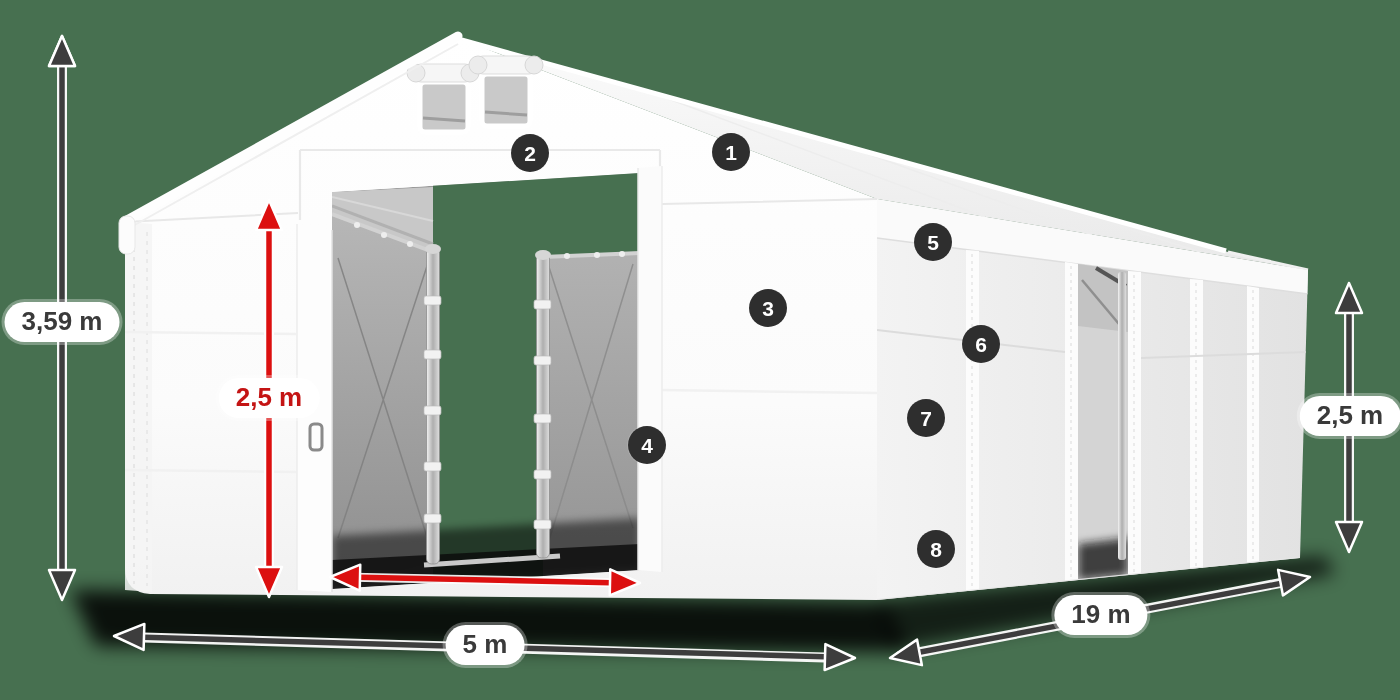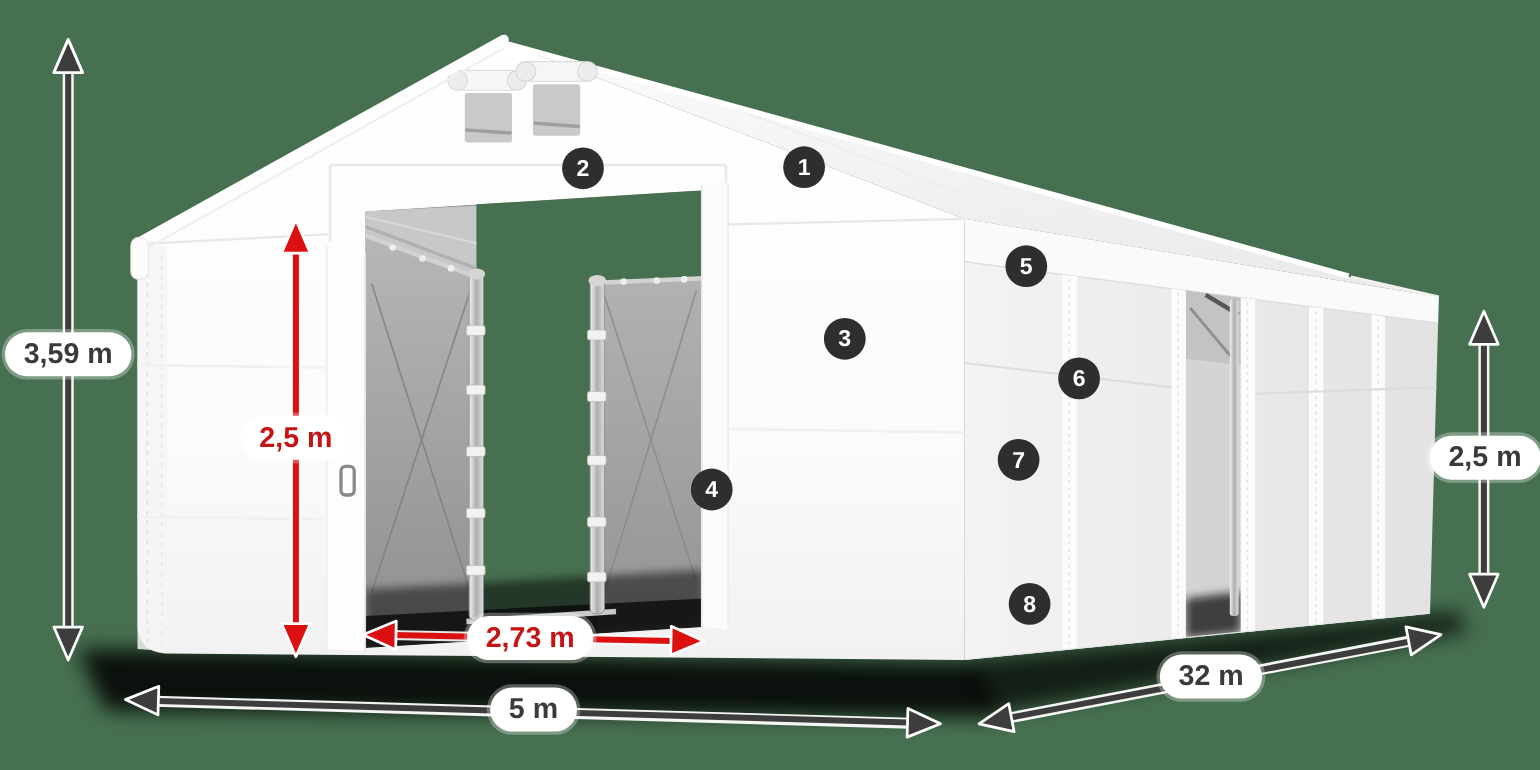--- a/index.html
+++ b/index.html
@@ -293,18 +293,17 @@
     </div>
 <div class="badge" style="left:926px;top:418px;">
       <span>7</span>
     </div>
 <div class="badge" style="left:936px;top:549px;">
       <span>8</span>
     </div>
 
 <div class="pill" style="left:62px;top:322px;text-align:right;">3,59 m</div>
 <div class="pill red" style="left:269px;top:398px;">2,5 m</div>
-<div class="pill red" style="left:482px;top:580px;">2,73 m</div>
 <div class="pill" style="left:485px;top:645px;">5 m</div>
-<div class="pill" style="left:1101px;top:615px;">32 m</div>
+<div class="pill" style="left:1101px;top:615px;">19 m</div>
 <div class="pill" style="left:1350px;top:416px;">2,5 m</div>
 
 </div>
 
 </body></html>

